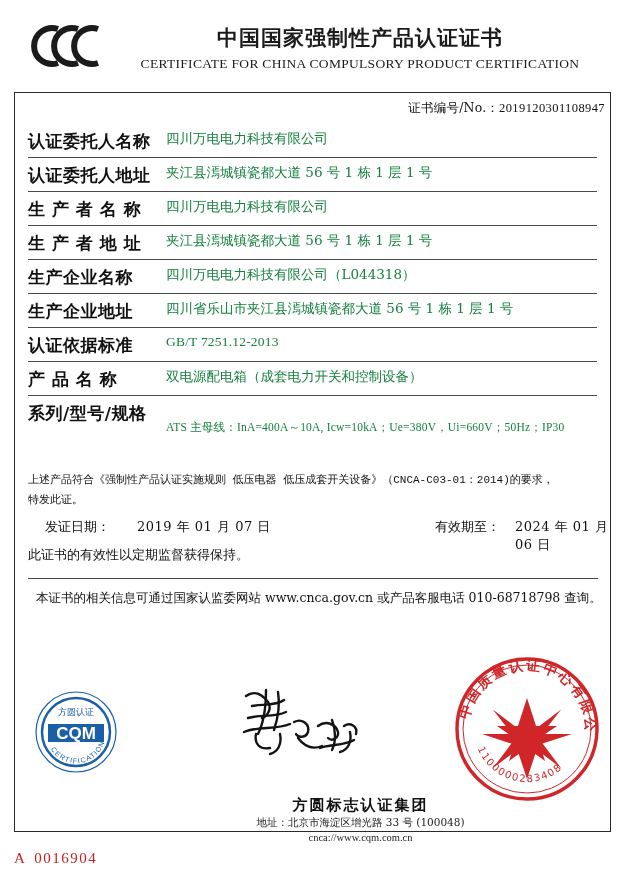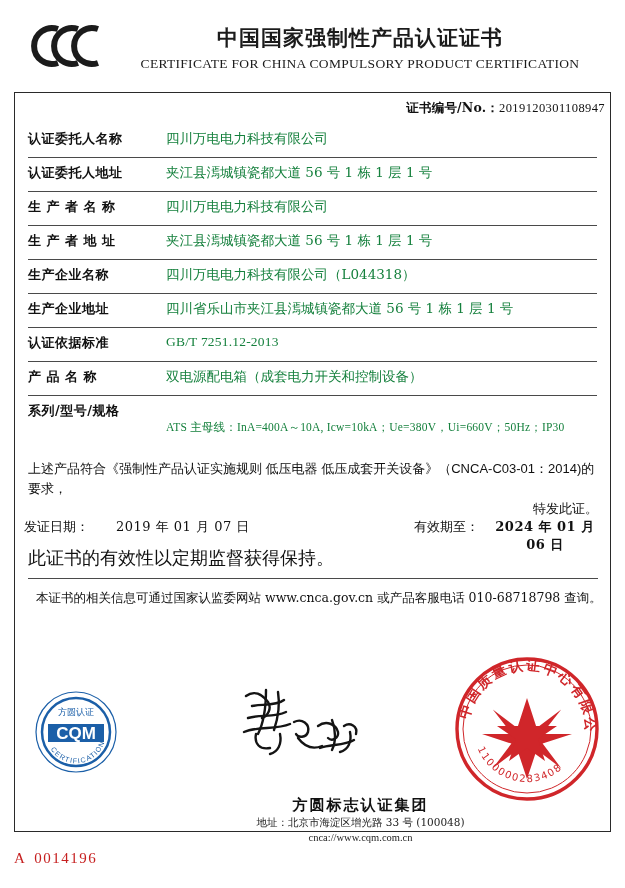--- a/index.html
+++ b/index.html
@@ -78,21 +78,20 @@
   .cert-no {
     position: absolute;
     right: 20px;
     top: 100px;
     font-size: 12.5px;
     color: #111;
     letter-spacing: 0.2px;
   }
   .cert-no .label {
     font-family: "DejaVu Serif", serif;
-    font-weight: bold;
   }
   .cert-no .value {
     font-family: "Liberation Serif", serif;
     letter-spacing: 0.4px;
   }
 
   
   .fields {
     position: absolute;
     left: 14px;
@@ -103,21 +102,21 @@
     position: relative;
     height: 34px;
     padding-left: 14px;
     box-sizing: border-box;
   }
   .row .lbl {
     position: absolute;
     left: 14px;
     top: 6px;
     width: 128px;
-    font-size: 13px;
+    font-size: 17px;
     font-weight: bold;
     color: #111;
     font-family: "DejaVu Serif", "Liberation Serif", serif;
     letter-spacing: 0.5px;
     white-space: nowrap;
   }
   .row .val {
     position: absolute;
     left: 152px;
     top: 6px;
@@ -142,49 +141,48 @@
   .row.specs .val {
     font-size: 11.5px;
     top: 8px;
     margin-top: 16px;
   }
 
   
   .statement {
     position: absolute;
     left: 28px;
-    top: 459px;
+    top: 470px;
     width: 570px;
-    font-size: 13px;
+    font-size: 11px;
     line-height: 20px;
     color: #111;
-    font-family: Liberation Sans, sans-serif;
-  }
-  .statement .l2 { display: block; text-align: right; }
+    font-family: Liberation Mono, monospace;
+  }
+  .statement .l2 { display: block; }
 
   .dates {
     position: absolute;
-    left: 24px;
+    left: 45px;
     top: 518px;
     width: 572px;
     height: 20px;
     font-size: 13px;
     font-family: "DejaVu Serif", "Liberation Serif", serif;
-    text-align: center;
   }
   .dates .issue-label { position: absolute; left: 0; top: 0; }
   .dates .issue-date { position: absolute; left: 92px; top: 0; letter-spacing: 0.5px; }
   .dates .valid-label { position: absolute; left: 390px; top: 0; }
-  .dates .valid-date { position: absolute; left: 470px; top: 0; letter-spacing: 0.5px; font-weight: bold; }
+  .dates .valid-date { position: absolute; left: 470px; top: 0; letter-spacing: 0.5px; }
 
   .maintain {
     position: absolute;
     left: 28px;
     top: 546px;
-    font-size: 18px;
+    font-size: 13px;
     font-family: "DejaVu Serif", "Liberation Serif", serif;
   }
 
   .divider {
     position: absolute;
     left: 28px;
     top: 578px;
     width: 570px;
     height: 1px;
     background: #4a4a4a;
@@ -424,16 +422,16 @@
     </svg>
   </div>
 
   <div class="footer">
     <div class="org">方圆标志认证集团</div>
     <div class="addr">地址：北京市海淀区增光路 33 号 (100048)</div>
     <div class="url">cnca://www.cqm.com.cn</div>
   </div>
 
   <div class="serial">
-    <span class="prefix">A</span><span>0014196</span>
+    <span class="prefix">A</span><span>0016904</span>
   </div>
 
 </div>
 
 </body></html>

